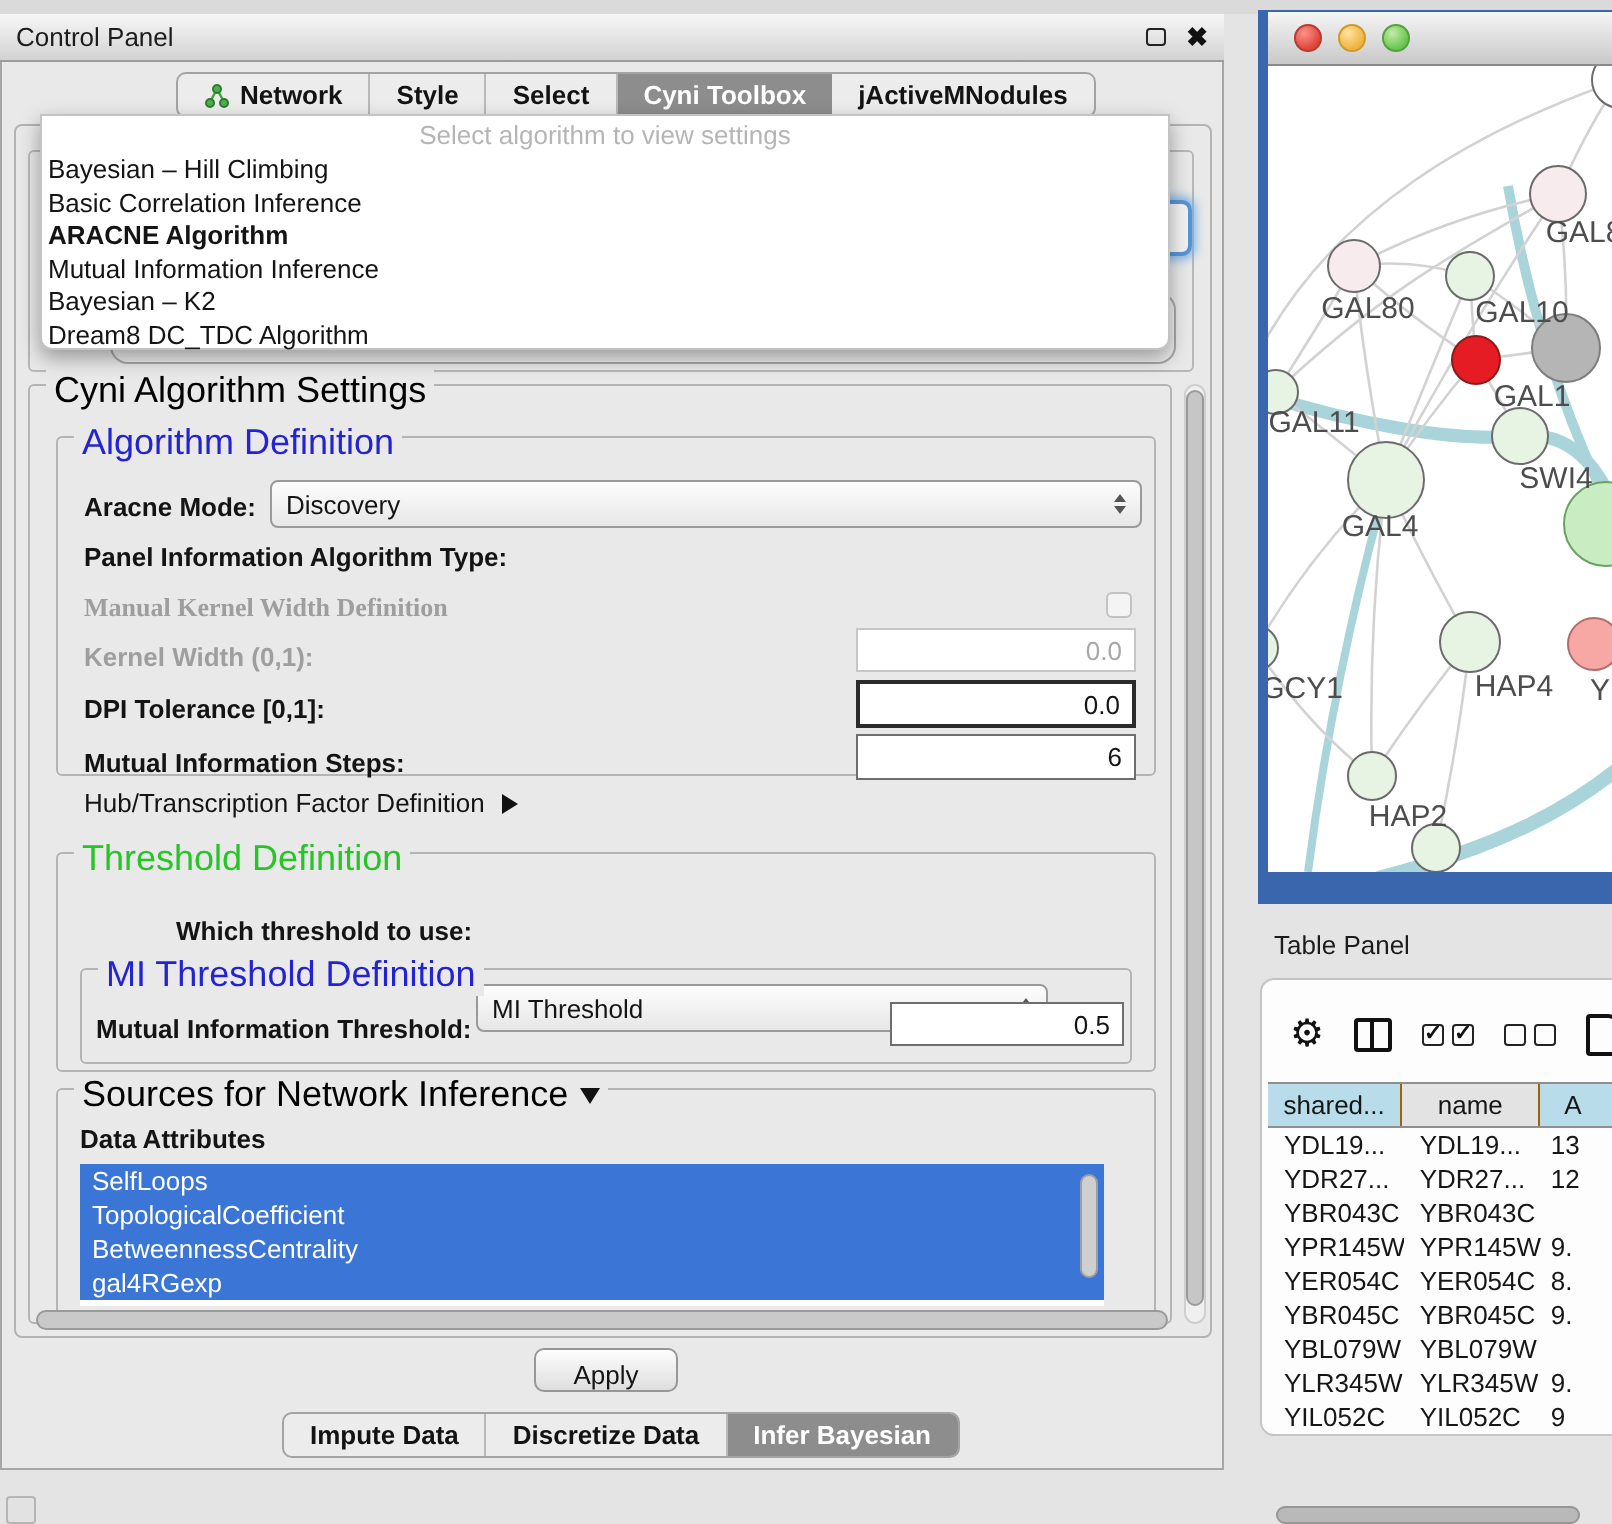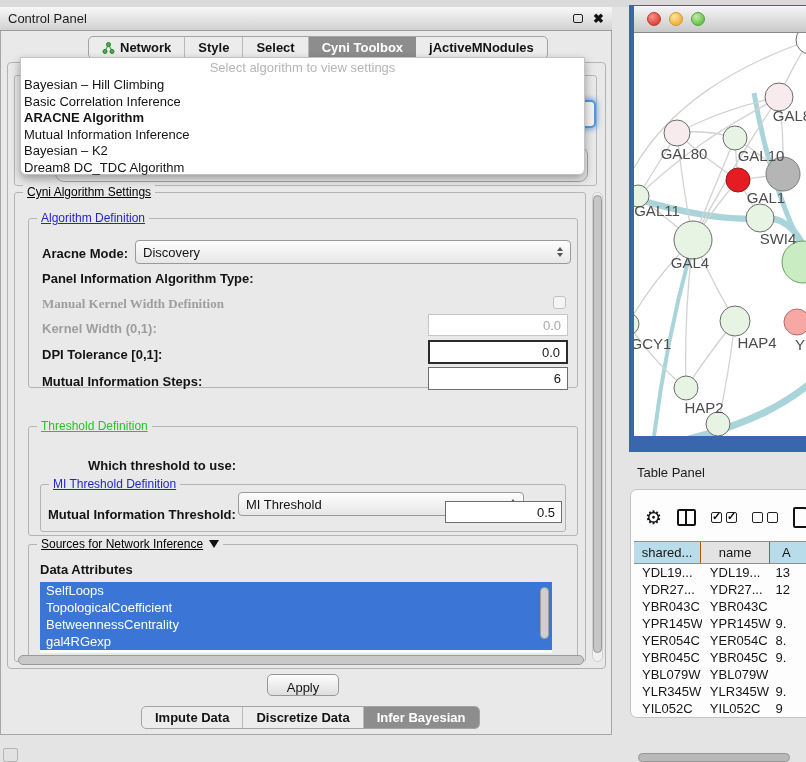--- a/index.html
+++ b/index.html
@@ -45,21 +45,21 @@
   #algo-popup { left:20px; top:57px; width:565px; height:118px; background:#fff;
                 border:1px solid #c3c3c3; box-shadow:0 4px 10px rgba(0,0,0,.35);
                 border-radius:0 0 6px 6px; z-index:50; font-size:13px; color:#141414; }
   #algo-popup .ph { text-align:center; color:#b5b5b5; height:19px; line-height:19px; }
   #algo-popup .opt { height:16.5px; line-height:16.5px; padding-left:3px; white-space:nowrap; }
   #algo-popup .opt.bold { font-weight:bold; }
 
   
   .group { border:1px solid #b4b4b4; border-radius:3px; }
   .group > .legend { position:absolute; top:-8px; left:8px; background:#e9e9e9;
-                     padding:0 4px; font-size:12px; white-space:nowrap; display:flex; align-items:center; gap:6px;text-decoration:underline;}
+                     padding:0 4px; font-size:18px; white-space:nowrap; display:flex; align-items:center; gap:6px;}
   .legend.blue  { color:#2323d3; }
   .legend.green { color:#27c427; }
   .lbl  { font-size:13px; font-weight:bold; color:#141414; white-space:nowrap; }
   .lbl.dis { color:#9e9e9e; }
 
   .combo { border:1px solid #9a9a9a; border-radius:4px; background:linear-gradient(#fdfdfd,#e7e7e7);
            display:flex; align-items:center; padding:0 7px; font-size:13px; color:#141414; }
   .spin { margin-left:auto; display:flex; flex-direction:column; gap:2px; padding-left:6px; }
   .spin i { width:0; height:0; border-left:3.5px solid transparent; border-right:3.5px solid transparent; }
   .spin .up { border-bottom:4px solid #555; }
@@ -229,20 +229,24 @@
   <div class="abs lbl" style="left:42px; top:347px;">DPI Tolerance [0,1]:</div>
   <div class="abs tinput strong" style="left:428px; top:340px; width:140px; height:24px;">
     <span>0.0</span>
   </div>
 
   <div class="abs lbl" style="left:42px; top:374px;">Mutual Information Steps:</div>
   <div class="abs tinput" style="left:428px; top:367px; width:140px; height:23px;">
     <span>6</span>
   </div>
 
+  <div class="abs" style="left:42px; top:394px; display:flex; align-items:center; gap:9px; font-size:13px; color:#141414;">
+    <span>Hub/Transcription Factor Definition</span>
+    <span class="tri-right"></span>
+  </div>
 
   <div class="abs group" style="left:28px; top:426px; width:550px; height:110px;">
     <span class="legend green">Threshold Definition</span>
   </div>
 
   <div class="abs lbl" style="left:88px; top:458px;">Which threshold to use:</div>
   <div class="abs combo" style="left:238px; top:452px; width:286px; height:24px;margin-top:40px;">
     <span>MI Threshold</span>
     <span class="spin">
         <i class="up"></i>

